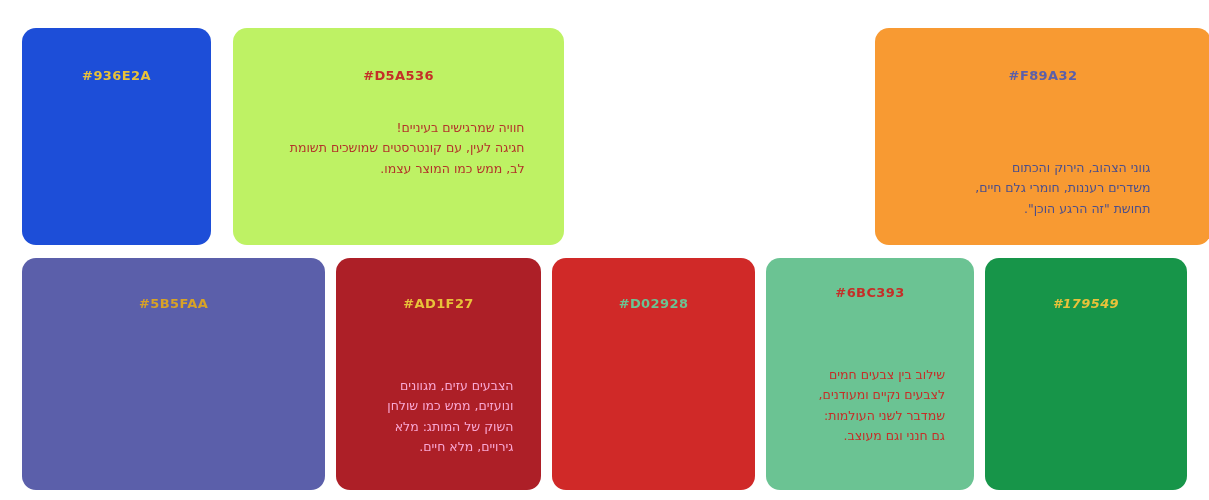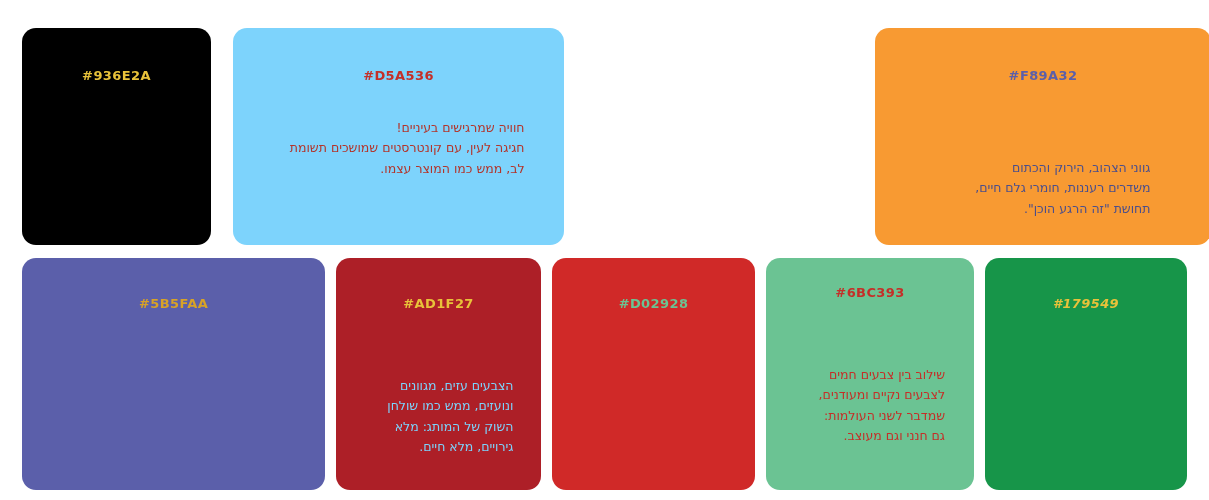--- a/index.html
+++ b/index.html
@@ -45,41 +45,41 @@
     direction: rtl;
     text-align: right;
     white-space: pre-line;
     font-family: "DejaVu Sans", "Liberation Sans", sans-serif;
   }
 </style>
 </head>
 <body>
 
 <div id="palette-board" style="background: rgb(255, 255, 255); width: 1209px; height: 500px;">
-    <div class="swatch-card" style="left: 22px; top: 28px; width: 189px; height: 217px; background: #000000;">
+    <div class="swatch-card" style="left: 22px; top: 28px; width: 189px; height: 217px; background: #1d4ed8;">
       <div class="hex-label" style="color: rgb(232, 194, 58); margin-top: 40px;">#936E2A</div>
     </div>
-    <div class="swatch-card" style="left: 233px; top: 28px; width: 331px; height: 217px; background: #7dd3fc;">
+    <div class="swatch-card" style="left: 233px; top: 28px; width: 331px; height: 217px; background: #bef264;">
       <div class="hex-label" style="color: rgb(196, 47, 40); margin-top: 40px;">#D5A536</div>
       <div class="body-text" style="color: rgb(179, 52, 42); margin-top: 35px; width: 252px;">חוויה שמרגישים בעיניים!
 חגיגה לעין, עם קונטרסטים שמושכים תשומת
 לב, ממש כמו המוצר עצמו.</div>
     </div>
     <div class="swatch-card" style="left: 875px; top: 28px; width: 336px; height: 217px; background: rgb(248, 154, 50);">
       <div class="hex-label" style="color: rgb(91, 95, 170); margin-top: 40px;">#F89A32</div>
       <div class="body-text" style="color: rgb(74, 78, 140); margin-top: 75px; width: 215px;">גווני הצהוב, הירוק והכתום
 משדרים רעננות, חומרי גלם חיים,
 תחושת "זה הרגע הוכן".</div>
     </div>
     <div class="swatch-card" style="left: 22px; top: 258px; width: 303px; height: 232px; background: rgb(91, 95, 170);">
       <div class="hex-label" style="color: rgb(216, 162, 39); margin-top: 38px;">#5B5FAA</div>
     </div>
     <div class="swatch-card" style="left: 336px; top: 258px; width: 205px; height: 232px; background: rgb(173, 31, 39);">
       <div class="hex-label" style="color: rgb(232, 194, 58); margin-top: 38px;">#AD1F27</div>
-      <div class="body-text" style="color: #7dd3fc; margin-top: 65px; width: 150px;">הצבעים עזים, מגוונים
+      <div class="body-text" style="color: #f9a8d4; margin-top: 65px; width: 150px;">הצבעים עזים, מגוונים
 ונועזים, ממש כמו שולחן
 השוק של המותג: מלא
 גירויים, מלא חיים.</div>
     </div>
     <div class="swatch-card" style="left: 552px; top: 258px; width: 203px; height: 232px; background: rgb(208, 41, 40);">
       <div class="hex-label" style="color: rgb(107, 195, 147); margin-top: 38px;">#D02928</div>
     </div>
     <div class="swatch-card" style="left: 766px; top: 258px; width: 208px; height: 232px; background: rgb(107, 195, 147);">
       <div class="hex-label" style="color: rgb(196, 47, 40); margin-top: 27px;">#6BC393</div>
       <div class="body-text" style="color: rgb(196, 47, 40); margin-top: 65px; width: 150px;">שילוב בין צבעים חמים

